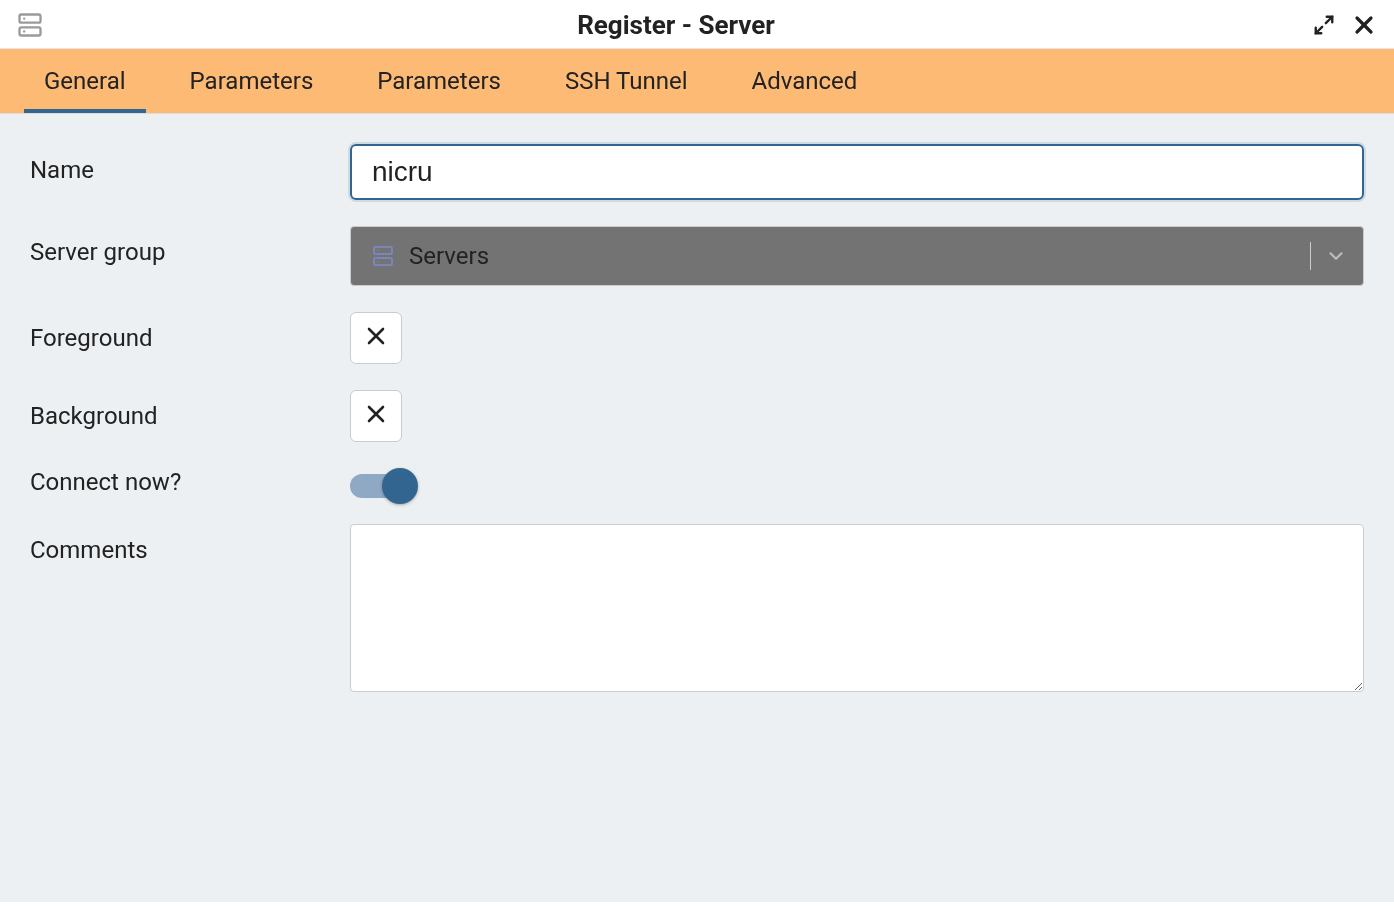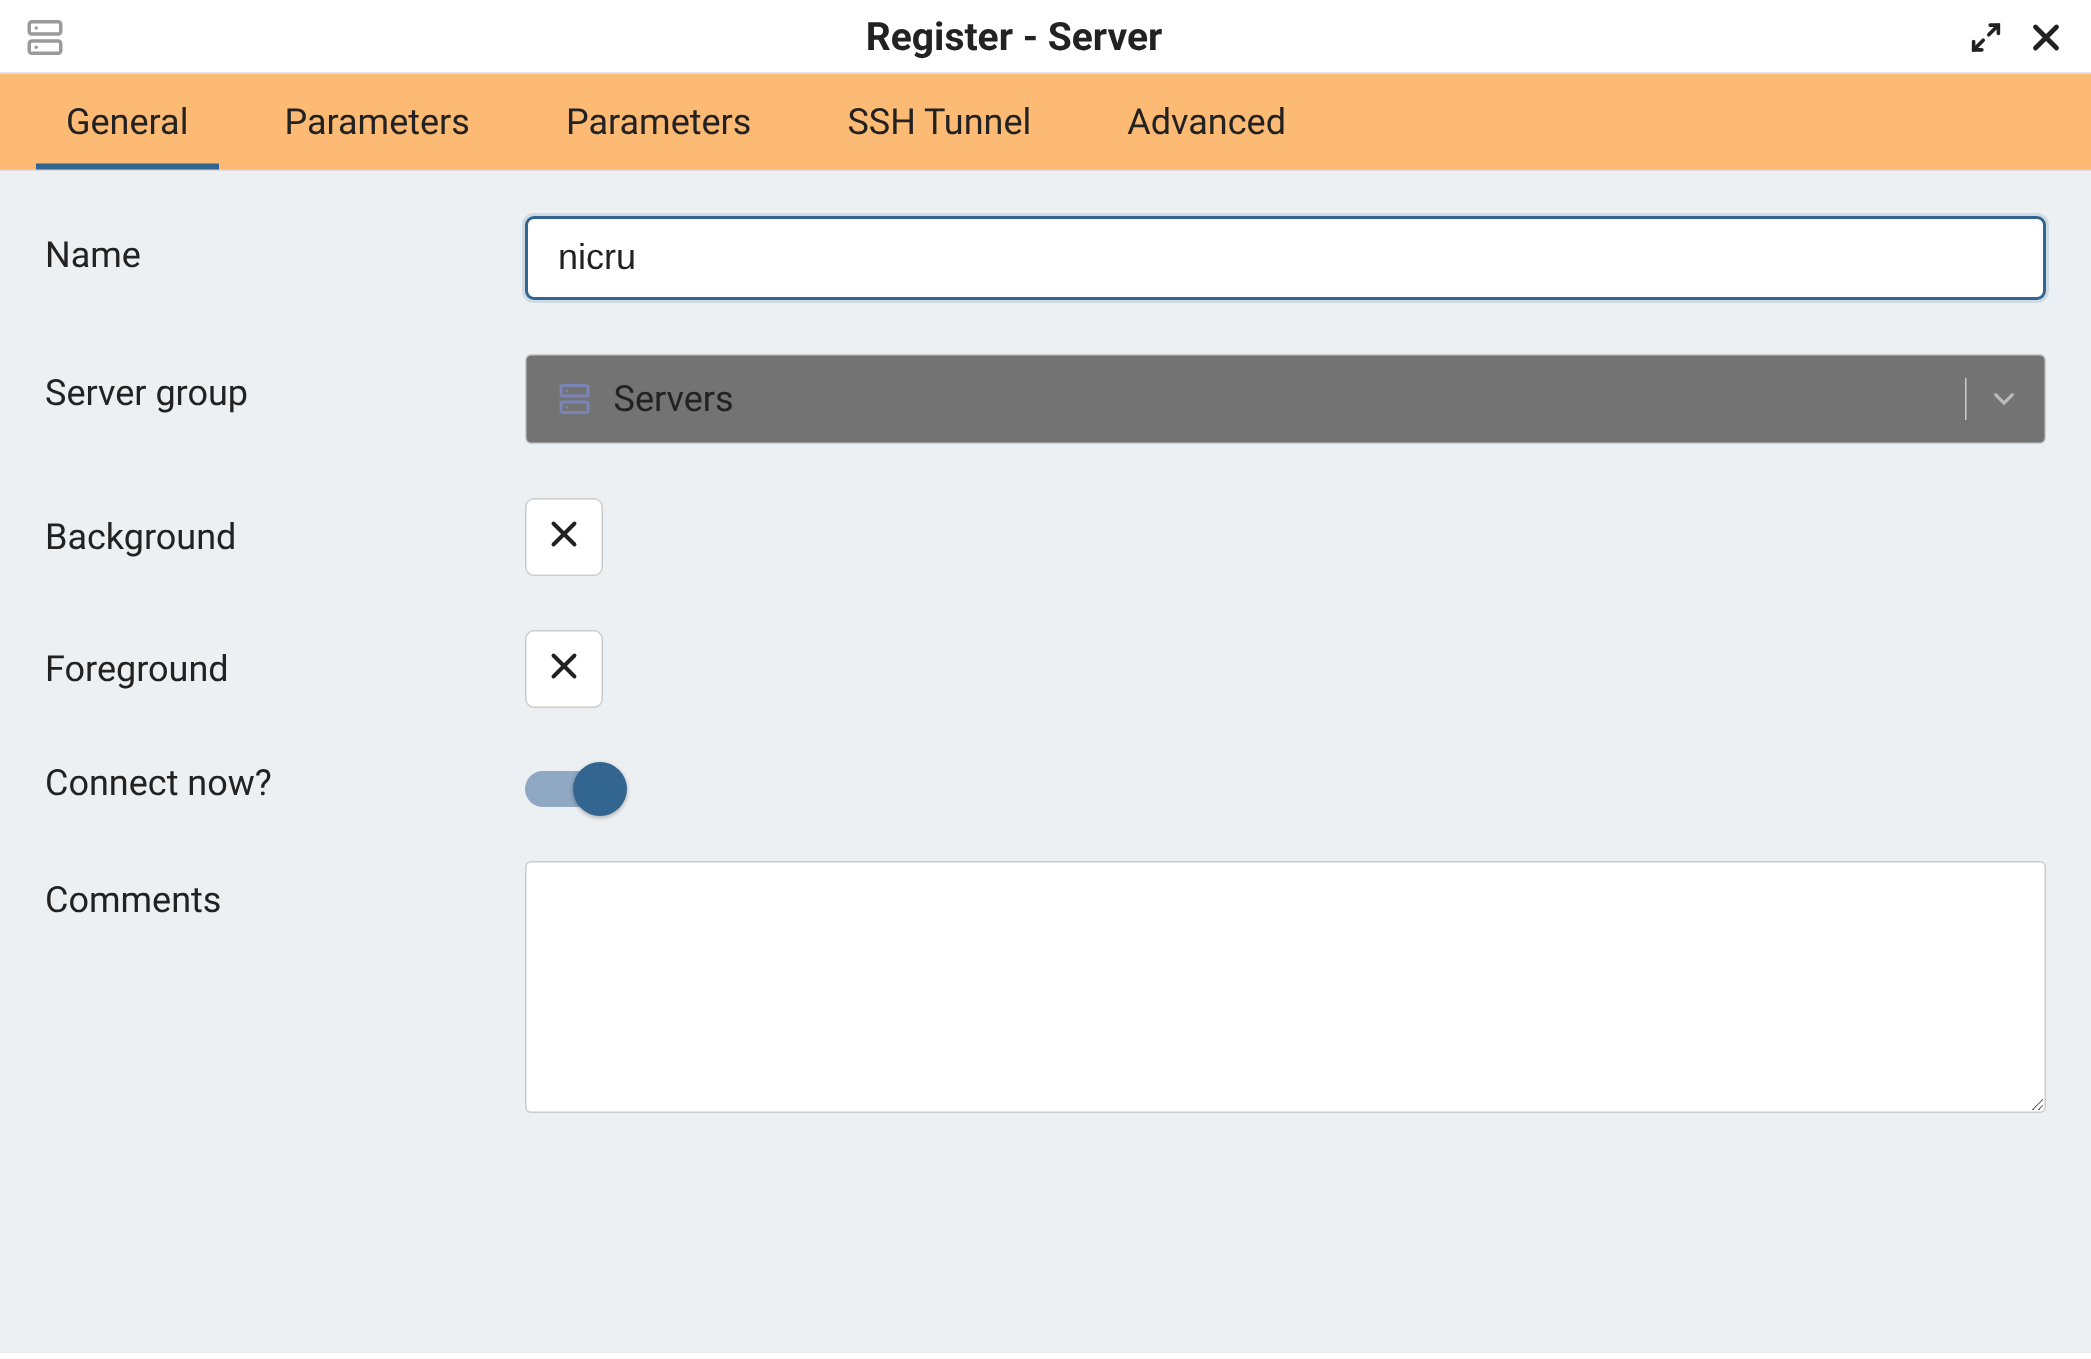--- a/index.html
+++ b/index.html
@@ -57,35 +57,35 @@
     border-bottom: 4px solid #326690;
   }
   .form-area {
     background: #ecf0f3;
     padding: 30px 30px 40px 30px;
     min-height: calc(906px - 50px - 68px);
   }
   .row {
     display: flex;
     align-items: flex-start;
-    margin-bottom: 36px;
+    margin-bottom: 26px;
   }
   .row .label {
     width: 320px;
     font-size: 24px;
     color: #222;
     padding-top: 12px;
   }
   .row .ctrl {
     flex: 1;
   }
   .text-input {
     width: 100%;
     height: 56px;
-    font-size: 24px;
+    font-size: 28px;
     color: #222;
     background: #fff;
     border: 2px solid #326690;
     outline: 2px solid rgba(50,102,144,0.15);
     border-radius: 6px;
     padding: 0 20px;
   }
   .select-box {
     width: 100%;
     height: 60px;
@@ -218,35 +218,35 @@
         <span class="sel-chevron">
           <svg width="22" height="22" viewBox="0 0 24 24" fill="none" stroke="#bbb" stroke-width="2.4" stroke-linecap="round" stroke-linejoin="round">
             <polyline points="6 9 12 15 18 9"></polyline>
           </svg>
         </span>
       </div>
     </div>
   </div>
 
   <div class="row">
-    <div class="label">Background</div>
+    <div class="label">Foreground</div>
     <div class="ctrl">
       <div class="color-btn">
         <span>
           <svg width="24" height="24" viewBox="0 0 24 24" fill="none" stroke="#222" stroke-width="2.6" stroke-linecap="round">
             <path d="M5 5 L19 19"></path>
               <path d="M19 5 L5 19"></path>
           </svg>
         </span>
       </div>
     </div>
   </div>
 
   <div class="row">
-    <div class="label">Foreground</div>
+    <div class="label">Background</div>
     <div class="ctrl">
       <div class="color-btn">
         <span>
           <svg width="24" height="24" viewBox="0 0 24 24" fill="none" stroke="#222" stroke-width="2.6" stroke-linecap="round">
             <path d="M5 5 L19 19"></path>
               <path d="M19 5 L5 19"></path>
           </svg>
         </span>
       </div>
     </div>

